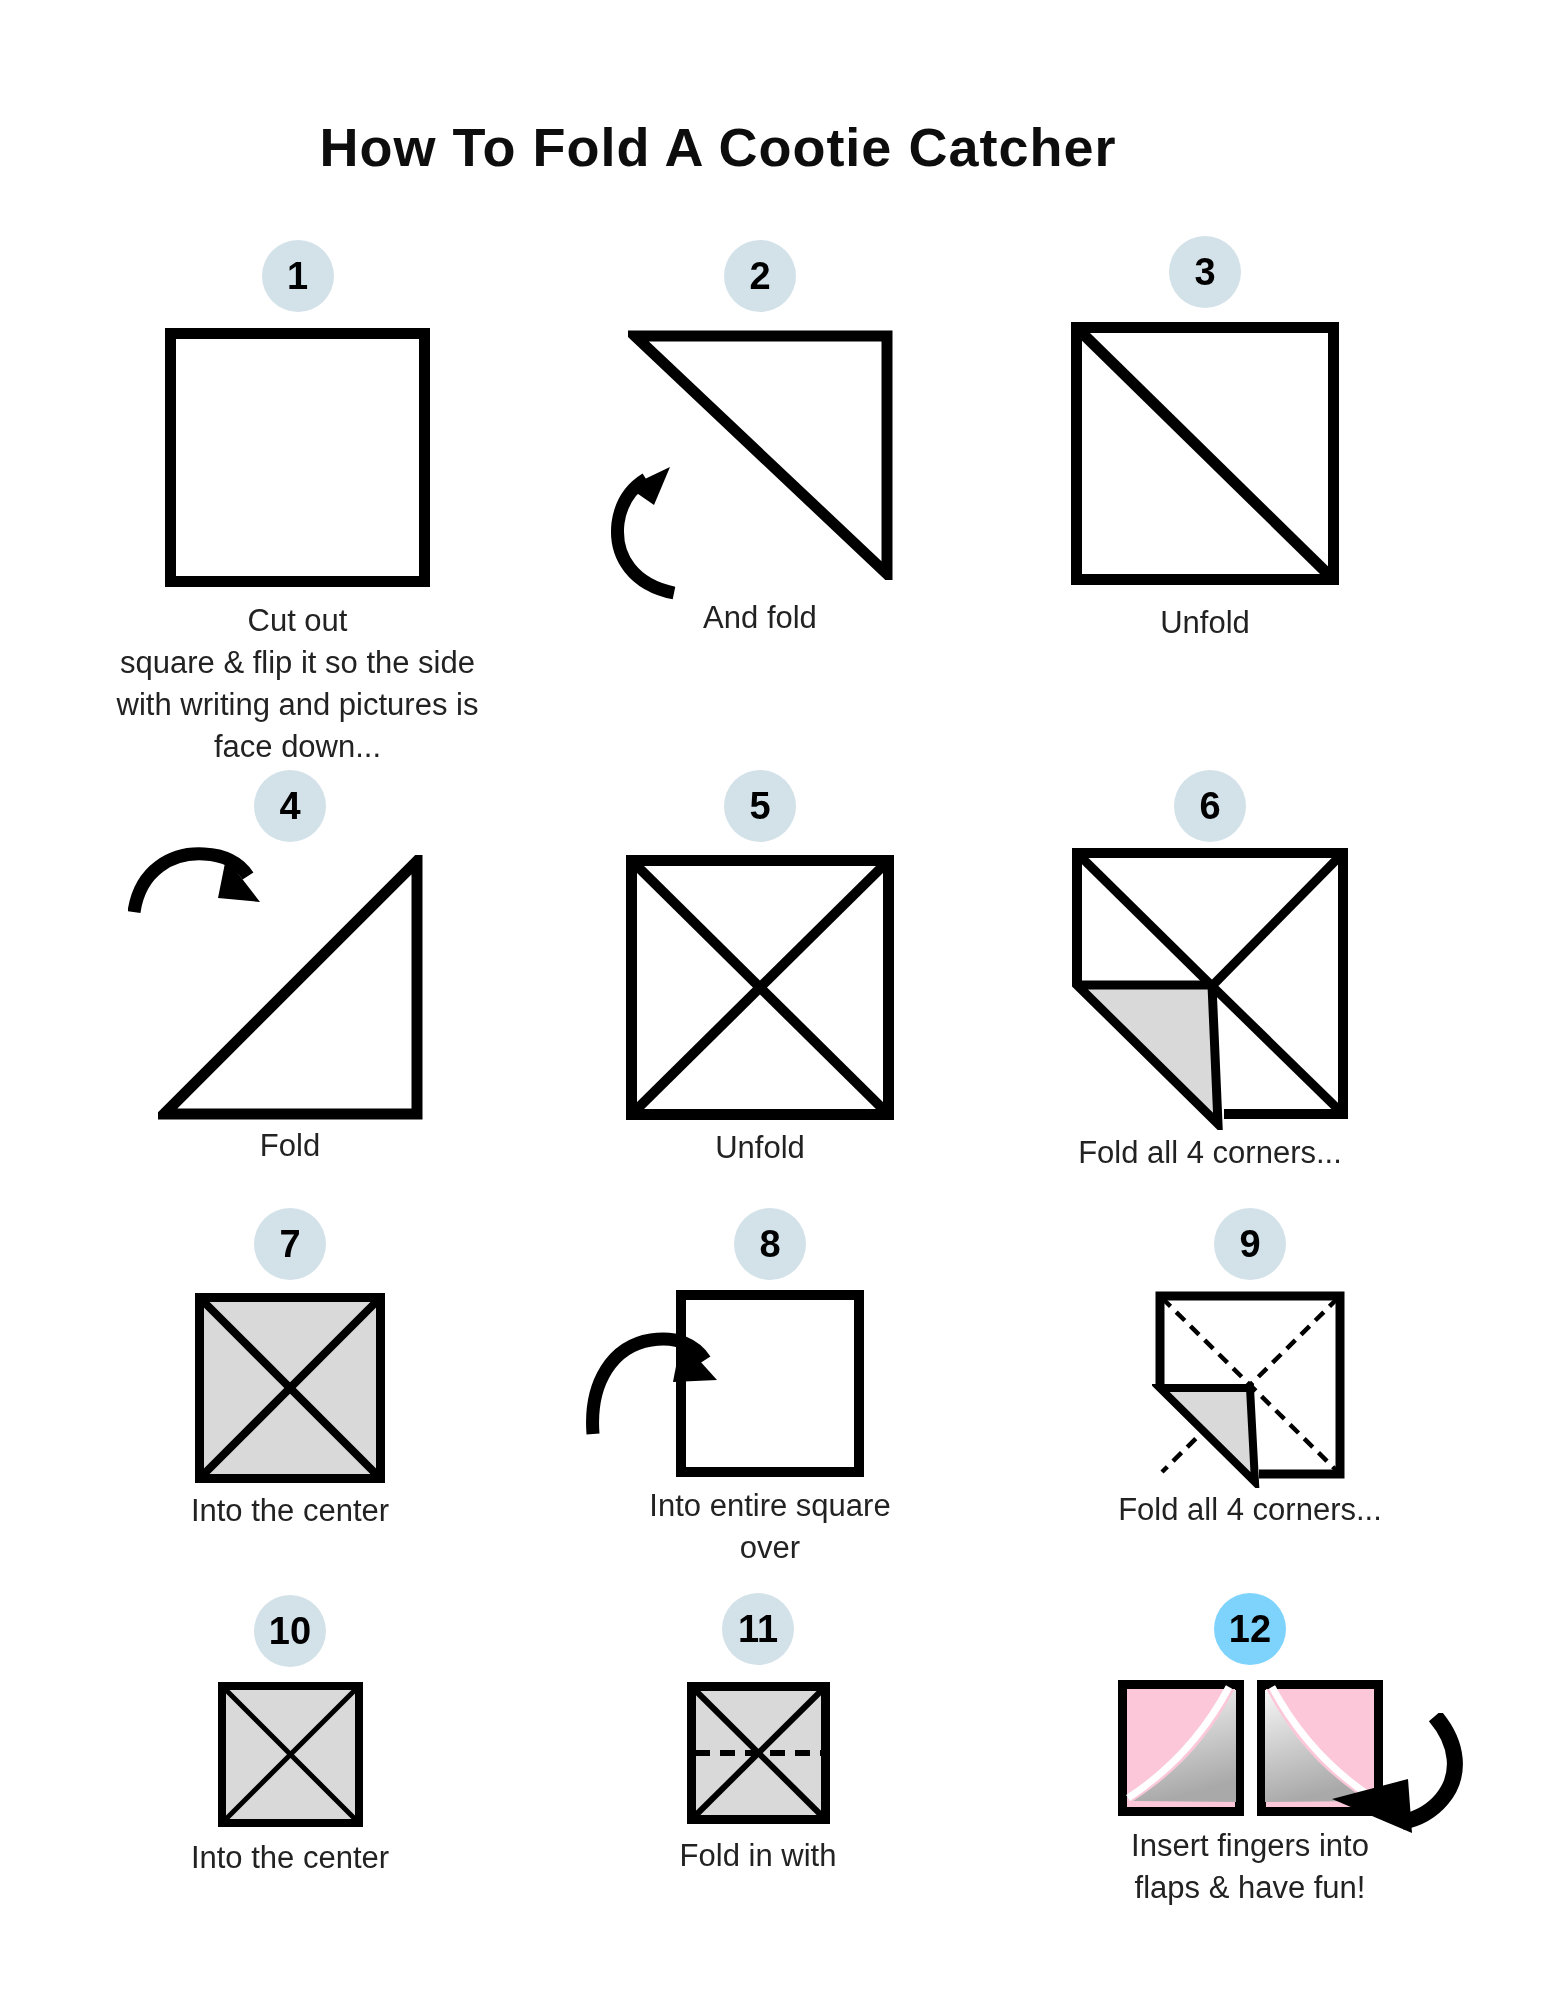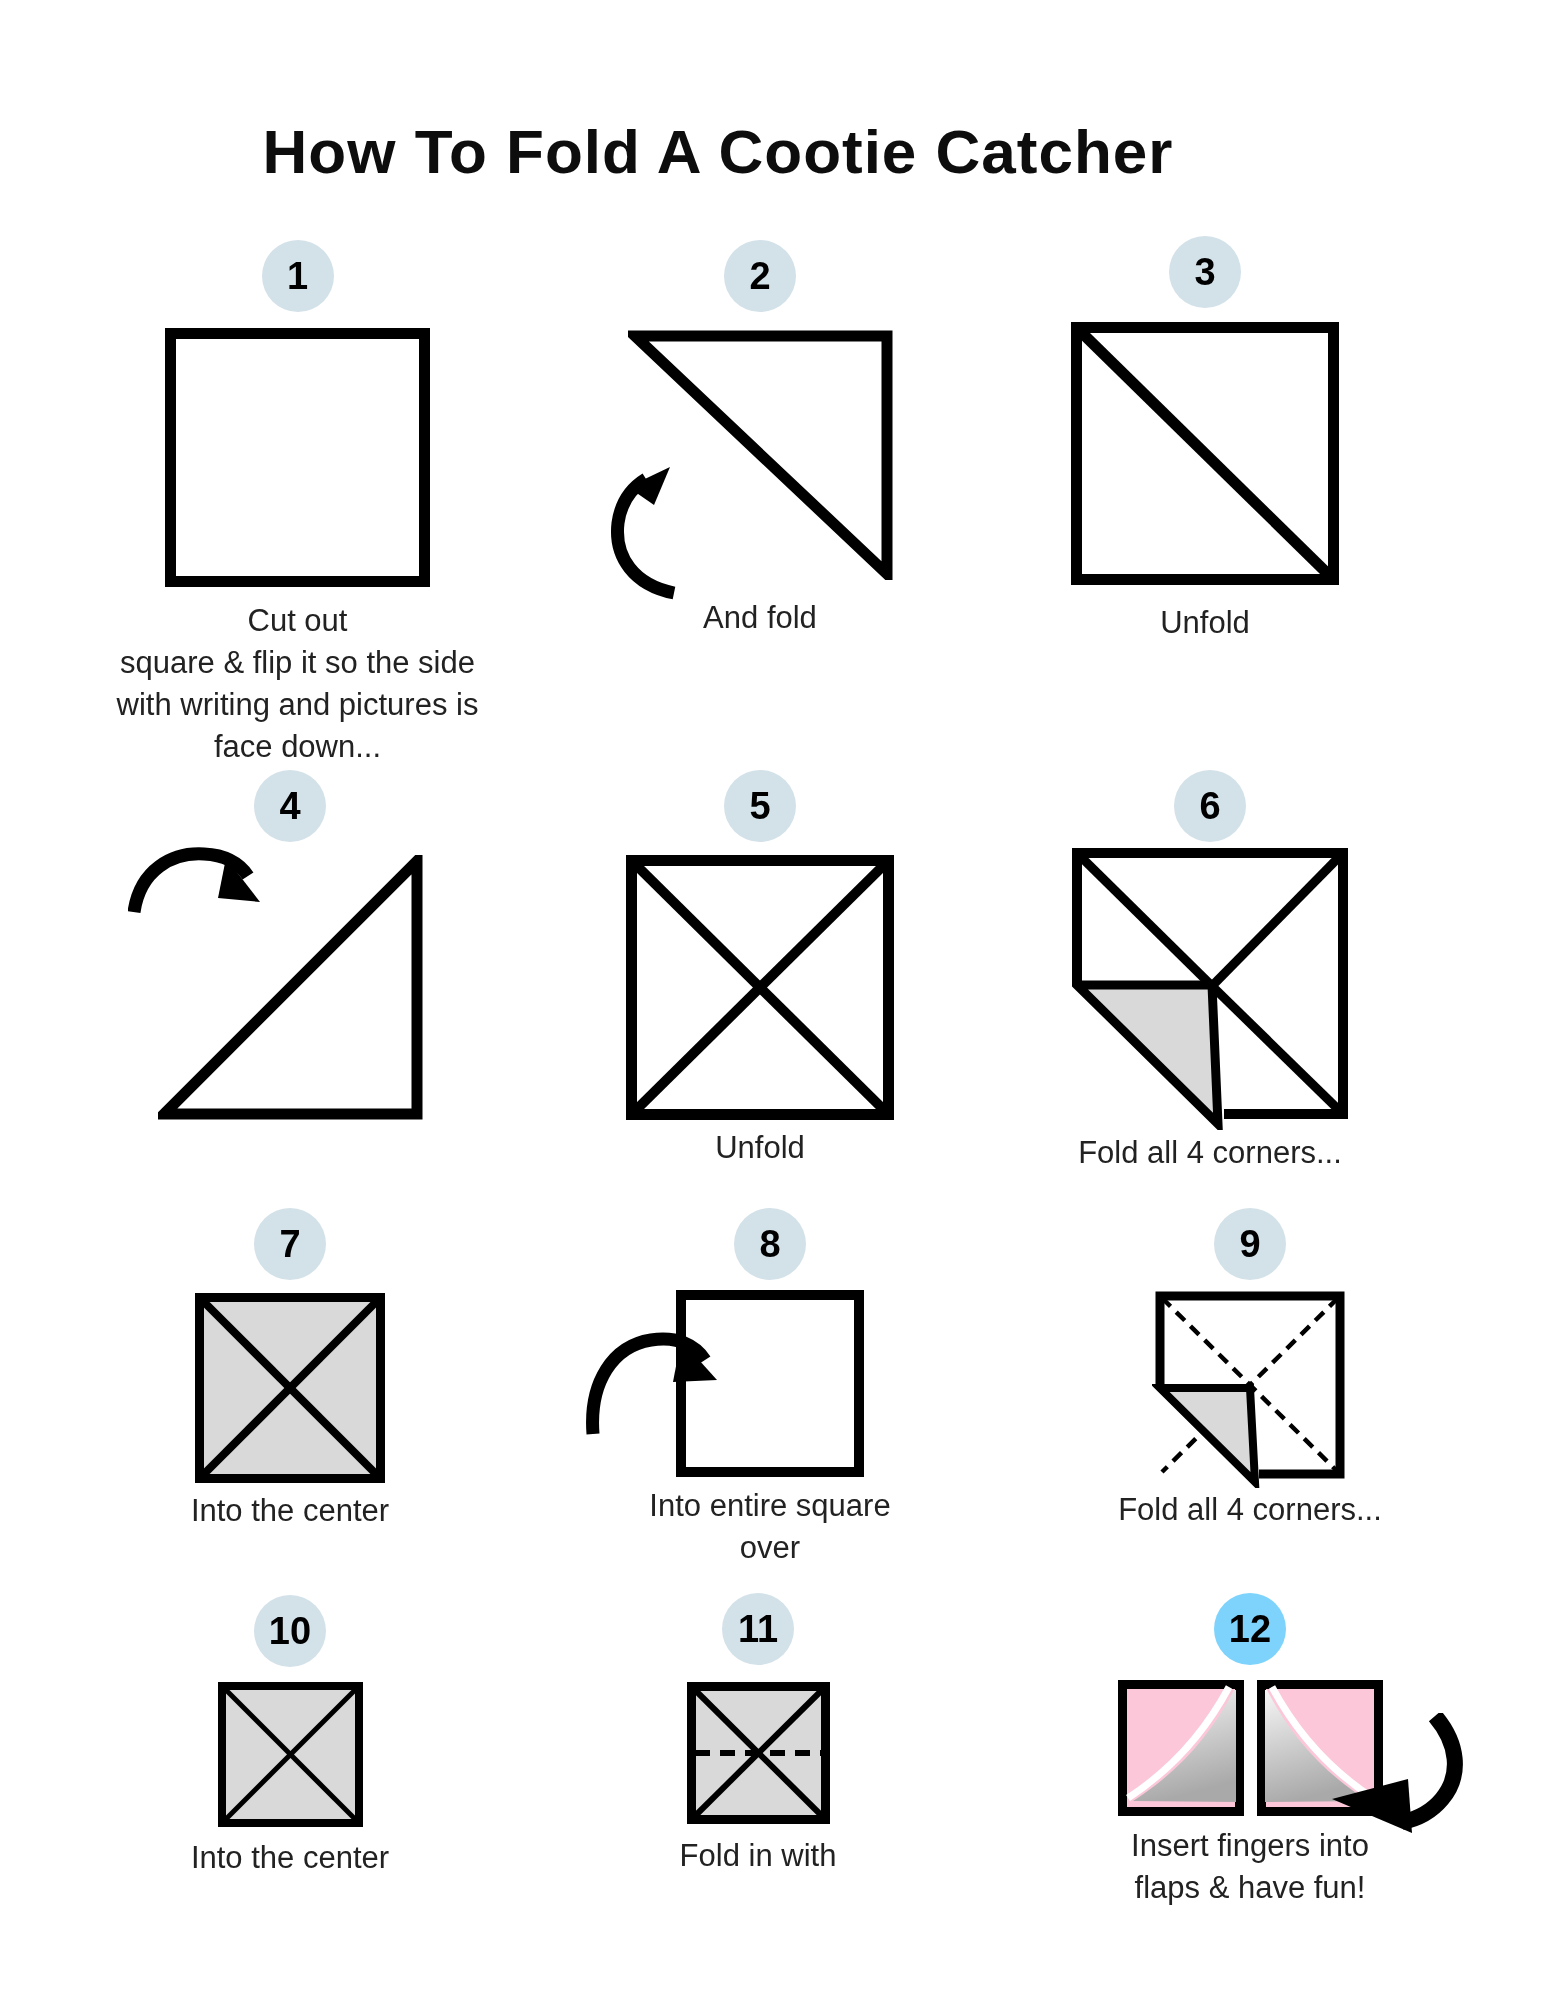--- a/index.html
+++ b/index.html
@@ -2,21 +2,21 @@
 <html><head>
 <meta charset="utf-8">
 <style>
   html,body{margin:0;padding:0;}
   body{
     width:1545px;height:2000px;position:relative;background:#ffffff;
     font-family:"Liberation Sans", sans-serif;overflow:hidden;
   }
   .page-title{
     position:absolute;top:116px;left:0;width:1436px;text-align:center;
-    font-size:62px;font-weight:800;color:#0d0d0d;letter-spacing:1px;
+    font-size:54px;font-weight:800;color:#0d0d0d;letter-spacing:1px;
   }
   .step{position:absolute;text-align:center;}
   .badge{
     width:72px;height:72px;border-radius:50%;margin:0 auto;
     display:flex;align-items:center;justify-content:center;
     font-size:38px;font-weight:800;color:#000;
   }
   .diagram{display:block;margin-left:auto;margin-right:auto;}
   .caption{
     font-size:31px;line-height:1.36;color:#222222;white-space:pre-line;
@@ -71,20 +71,21 @@
   <div class="badge" style="background:#d3e1e9;">
     <span>4</span>
   </div>
   <svg class="diagram" style="margin-top:13px;" width="265" height="265" viewBox="0 0 265 265">
     <polygon points="6,259 259,259 259,6" fill="#ffffff" stroke="#000" stroke-width="11"></polygon>
   </svg>
   <svg class="arrow" style="left:58px;top:76px;" width="132" height="74" viewBox="0 0 132 74">
     <path d="M6,66 C12,24 44,6 76,8 C98,9 112,18 120,30" fill="none" stroke="#000" stroke-width="13"></path>
     <polygon points="98,12 132,56 90,52" fill="#000"></polygon>
   </svg>
+  <div class="caption" style="margin-top:5px;">Fold</div>
 </div>
 
 <div class="step" style="left:540px;top:770px;width:440px;">
   <div class="badge" style="background:#d3e1e9;">
     <span>5</span>
   </div>
   <svg class="diagram" style="margin-top:13px;" width="268" height="265" viewBox="0 0 268 265">
     <rect x="5.5" y="5.5" width="257" height="254" fill="#ffffff" stroke="#000" stroke-width="11"></rect>
     <line x1="9" y1="9" x2="259" y2="256" stroke="#000" stroke-width="10"></line>
     <line x1="259" y1="9" x2="9" y2="256" stroke="#000" stroke-width="10"></line>

